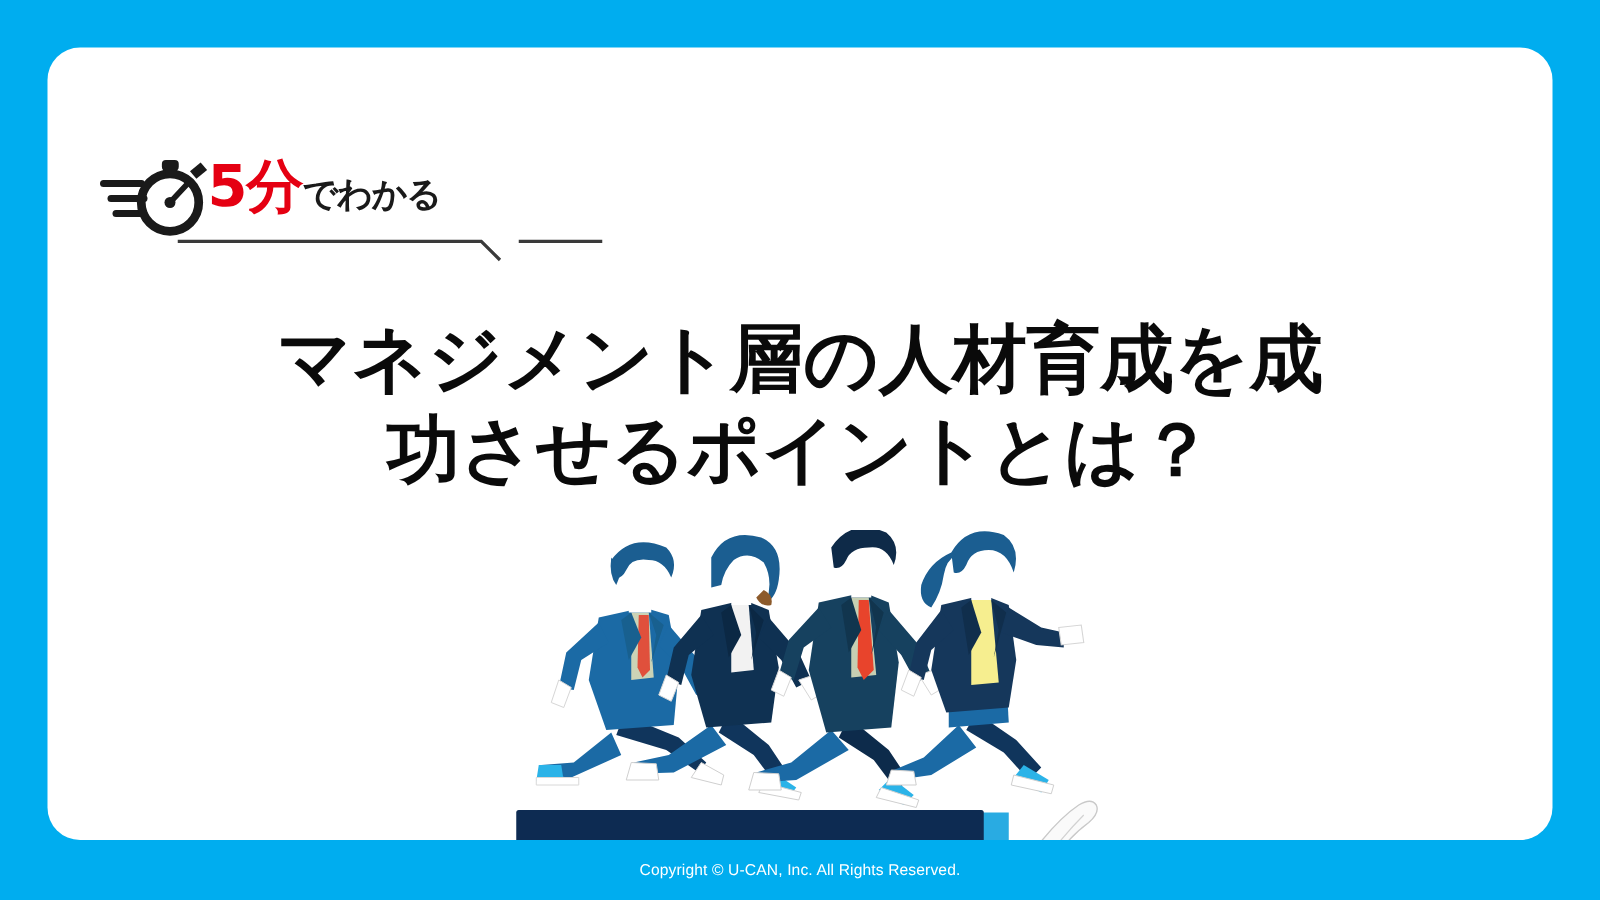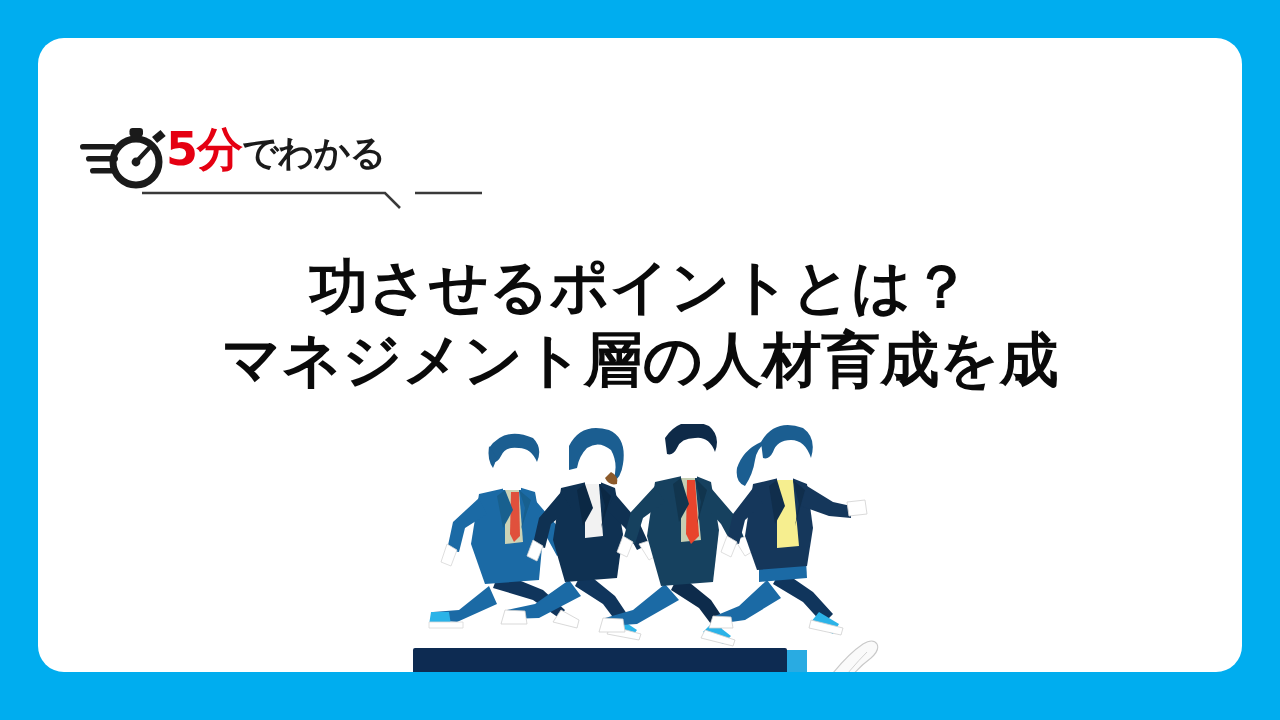--- a/index.html
+++ b/index.html
@@ -61,21 +61,21 @@
     font-family: "DejaVu Sans", "Liberation Sans", sans-serif;
     font-weight: bold;
     font-size: 46px;
     color: #E50012;
     letter-spacing: -1px;
     vertical-align: baseline;
   }
   .eb-black {
     font-family: "DejaVu Sans", "Liberation Sans", sans-serif;
     font-weight: bold;
-    font-size: 36px;
+    font-size: 28px;
     color: #1A1A1A;
     letter-spacing: -1px;
     vertical-align: baseline;
   }
   #eyebrow-rule {
     position: absolute;
     left: 62px;
     top: 72px;
     width: 340px;
     height: 22px;
@@ -156,22 +156,22 @@
 
       <div id="eyebrow-rule">
         <svg viewBox="0 0 340 22" width="340" height="22" aria-hidden="true">
           <path d="M0 5 L243 5 L258 20" stroke="#3A3A3A" stroke-width="2.6" fill="none"></path>
           <path d="M273 5 L340 5" stroke="#3A3A3A" stroke-width="2.6" fill="none"></path>
         </svg>
       </div>
     </div>
 
     <div id="headline">
+      <div>マネジメント層の人材育成を成</div>
       <div>功させるポイントとは？</div>
-      <div>マネジメント層の人材育成を成</div>
     </div>
 
     <div id="illustration">
       <svg viewBox="0 0 580 290" width="580" height="290" aria-hidden="true">
 
         <g>
 
           <path d="M96 162 L66 186 L40 188 L38 196 L64 198 L104 180 Z" fill="#1B6AA5"></path>
 
           <path d="M38 188 L36 201 L58 201 L56 188 Z" fill="#2BB3E8"></path>
@@ -310,14 +310,17 @@
 
           <circle cx="360" cy="296" r="4.2" fill="#FFFFFF"></circle>
           <circle cx="376" cy="296" r="4.2" fill="#FFFFFF"></circle>
         </g>
 
       </svg>
     </div>
 
   </div>
 
+  <div id="footer">
+    <span id="copyright">Copyright © U-CAN, Inc. All Rights Reserved.</span>
+  </div>
 
 </div>
 
 </body></html>

